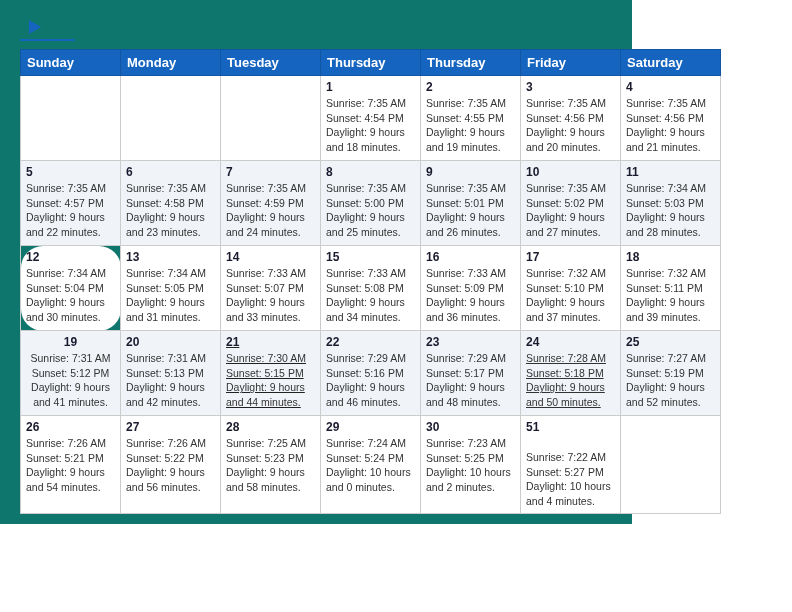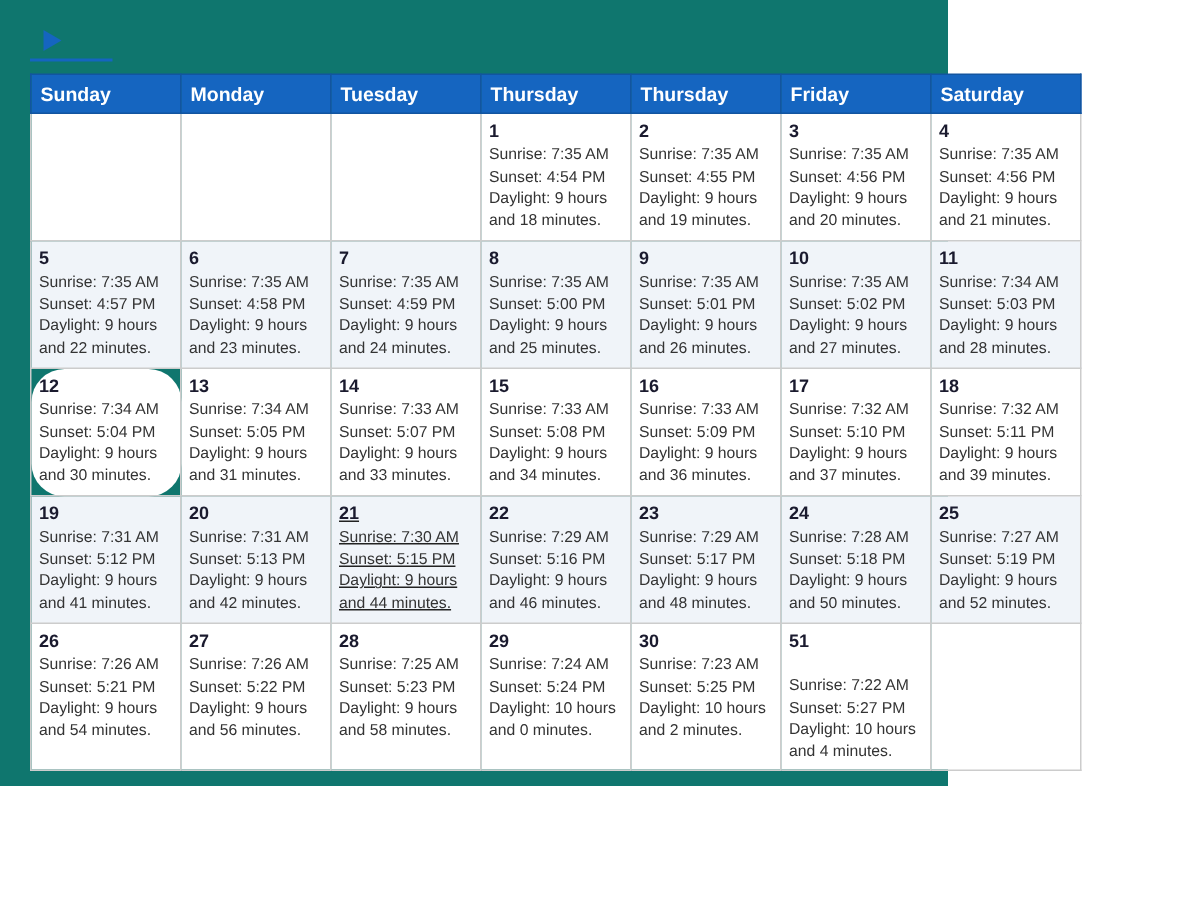--- a/index.html
+++ b/index.html
@@ -230,21 +230,21 @@
 Daylight: 9 hours and 37 minutes.</div>
           </td>
           <td style="background: rgb(255, 255, 255);">
             <div class="day-number">18</div>
             <div class="day-info" style="white-space: pre-line;">Sunrise: 7:32 AM
 Sunset: 5:11 PM
 Daylight: 9 hours and 39 minutes.</div>
           </td>
         </tr>
         <tr>
-          <td style="background: rgb(240, 244, 249);">
+          <td style="background: rgb(240, 244, 249); text-align: center;">
             <div class="day-number">19</div>
             <div class="day-info" style="white-space: pre-line;">Sunrise: 7:31 AM
 Sunset: 5:12 PM
 Daylight: 9 hours and 41 minutes.</div>
           </td>
           <td style="background: rgb(240, 244, 249);">
             <div class="day-number">20</div>
             <div class="day-info" style="white-space: pre-line;">Sunrise: 7:31 AM
 Sunset: 5:13 PM
 Daylight: 9 hours and 42 minutes.</div>
@@ -262,21 +262,21 @@
 Daylight: 9 hours and 46 minutes.</div>
           </td>
           <td style="background: rgb(240, 244, 249); margin-top: 16px;">
             <div class="day-number">23</div>
             <div class="day-info" style="white-space: pre-line;">Sunrise: 7:29 AM
 Sunset: 5:17 PM
 Daylight: 9 hours and 48 minutes.</div>
           </td>
           <td style="background: rgb(240, 244, 249);">
             <div class="day-number">24</div>
-            <div class="day-info" style="white-space: pre-line;">Sunrise: 7:28 AM
+            <div class="day-info" style="white-space: pre-line; text-decoration: underline;">Sunrise: 7:28 AM
 Sunset: 5:18 PM
 Daylight: 9 hours and 50 minutes.</div>
           </td>
           <td style="background: rgb(240, 244, 249);">
             <div class="day-number">25</div>
             <div class="day-info" style="white-space: pre-line;">Sunrise: 7:27 AM
 Sunset: 5:19 PM
 Daylight: 9 hours and 52 minutes.</div>
           </td>
         </tr>

